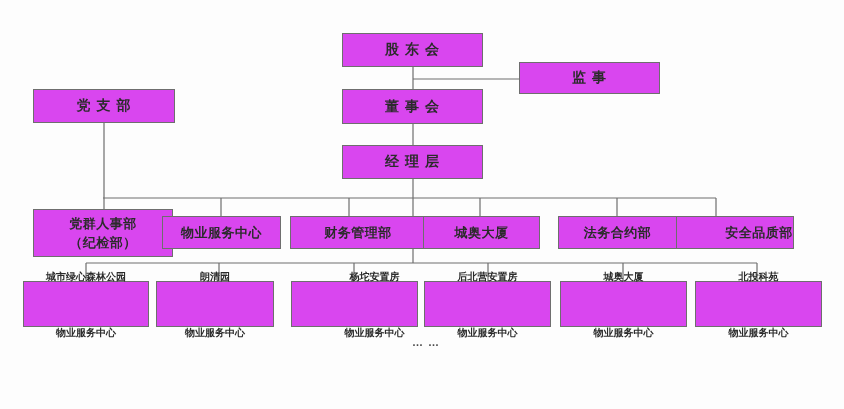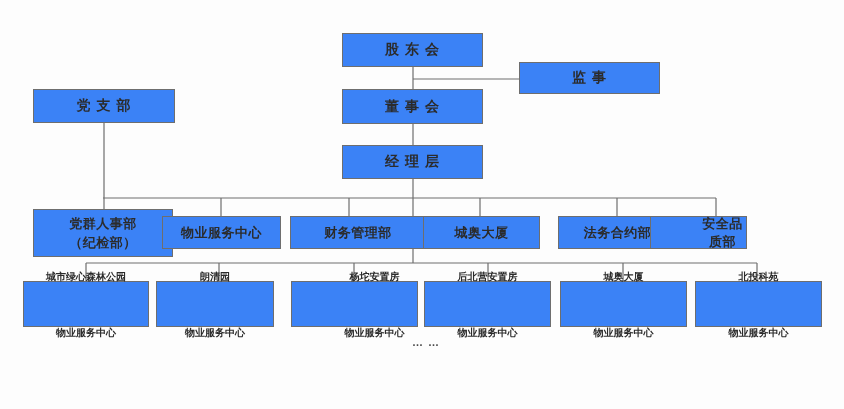--- a/index.html
+++ b/index.html
@@ -17,21 +17,21 @@
   .lines-svg {
     position: absolute;
     left: 0; top: 0;
     width: 844px; height: 409px;
     pointer-events: none;
   }
   .box {
     position: absolute;
     box-sizing: border-box;
     border: 1px solid #6e6e6e;
-    background: #3b82f6;
+    background: #d946ef;
     display: flex;
     flex-direction: column;
     align-items: center;
     justify-content: center;
     text-align: center;
     font-weight: bold;
     color: #2b2b2b;
   }
   .lv1 { font-size: 14px; letter-spacing: 1px; }
   .dept { font-size: 13px; letter-spacing: 0.5px; }
@@ -54,21 +54,21 @@
   #box-party        { left: 33px;  top: 89px;  width: 142px; height: 34px; }
   #box-board        { left: 342px; top: 89px;  width: 141px; height: 35px; }
   #box-management   { left: 342px; top: 145px; width: 141px; height: 34px; }
 
   
   #dept-0 { left: 33px;  top: 209px; width: 140px; height: 48px; }
   #dept-1 { left: 162px; top: 216px; width: 119px; height: 33px; }
   #dept-2 { left: 290px; top: 216px; width: 136px; height: 33px; }
   #dept-3 { left: 423px; top: 216px; width: 117px; height: 33px; }
   #dept-4 { left: 558px; top: 216px; width: 119px; height: 33px; }
-  #dept-5 { left: 650px; top: 216px; width: 97px; height: 33px; padding-left: 48px; }
+  #dept-5 { left: 676px; top: 216px; width: 118px; height: 33px; padding-left: 48px; }
 
   
   #sc-0 { left: 23px;  top: 281px; width: 126px; height: 46px; }
   #sc-1 { left: 156px; top: 281px; width: 118px; height: 46px; }
   #sc-2 { left: 291px; top: 281px; width: 127px; height: 46px; padding-left: 40px; }
   #sc-3 { left: 424px; top: 281px; width: 127px; height: 46px; }
   #sc-4 { left: 560px; top: 281px; width: 127px; height: 46px; }
   #sc-5 { left: 695px; top: 281px; width: 127px; height: 46px; }
 </style>
 </head>

